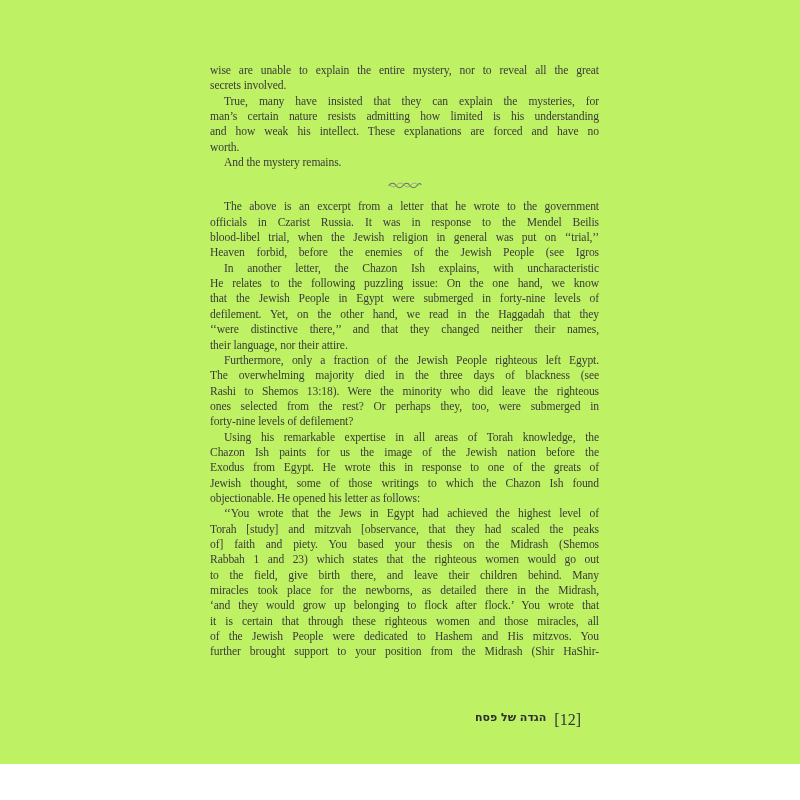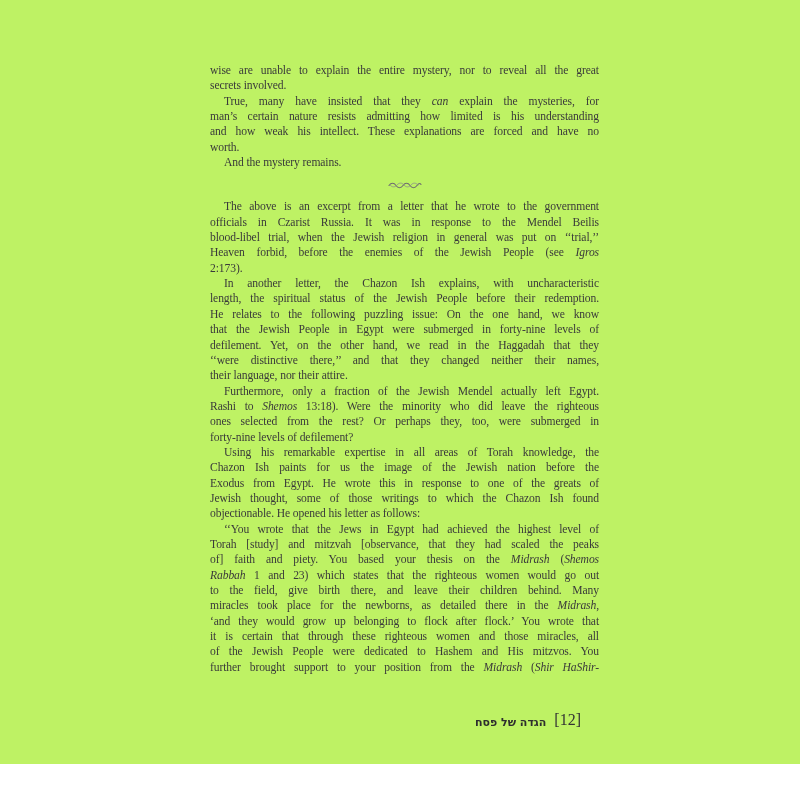--- a/index.html
+++ b/index.html
@@ -22,33 +22,33 @@
     line-height: 15.35px;
     letter-spacing: -0.1px;
   }
   .para { margin: 0; }
   .line {
     text-align: justify;
     text-align-last: left;
   }
   .line.jl { text-align-last: justify; }
   .para.indent .line:first-child { text-indent: 14px; }
-  .it { font-style: italic; }
+  .it { }
   .divider {
     height: 29px;
     display: flex;
     align-items: center;
     justify-content: center;
   }
   .footer {
     position: absolute;
     top: 711px;
     right: 227px;
     display: flex;
-    align-items: flex-end;
+    align-items: flex-start;
     gap: 8px;
   }
   .footer .heb {
     font-family: "DejaVu Sans", sans-serif;
     font-weight: bold;
     font-size: 11px;
     color: #2e2e2e;
     direction: rtl;
     unicode-bidi: isolate;
   }
@@ -81,33 +81,32 @@
     <svg width="34" height="10" viewBox="0 0 34 10" aria-hidden="true">
       <path d="M1 5.5 C3 2.5, 6 2.5, 8 5.5 S13 8.5, 15 5.5 S20 2.5, 22 5.5 S27 8.5, 29 5.5 S32.5 3.5, 33 4.5" fill="none" stroke="#6f6f6f" stroke-width="1.1" stroke-linecap="round"></path>
       <path d="M2 5 C4 7.5, 7 7.5, 9 5 S14 2.5, 16 5 S21 7.5, 23 5 S28 2.5, 30 5" fill="none" stroke="#8d8d8d" stroke-width="0.8" stroke-linecap="round"></path>
     </svg>
   </div>
 <div class="para indent">
         <div class="line jl"><span>The above is an excerpt from a letter that he wrote to the government</span></div>
         <div class="line jl"><span>officials in Czarist Russia. It was in response to the Mendel Beilis</span></div>
         <div class="line jl"><span>blood-libel trial, when the Jewish religion in general was put on ‘‘trial,’’</span></div>
         <div class="line jl"><span>Heaven forbid, before the enemies of the Jewish People (see </span><span class="it">Igros</span></div>
-        <div class="line"><span>2:173).</span></div>
       </div>
       <div class="para indent">
         <div class="line jl"><span>In another letter, the Chazon Ish explains, with uncharacteristic</span></div>
-        <div class="line jl"><span>length, the spiritual status of the Jewish People before their redemption.</span></div>
         <div class="line jl"><span>He relates to the following puzzling issue: On the one hand, we know</span></div>
         <div class="line jl"><span>that the Jewish People in Egypt were submerged in forty-nine levels of</span></div>
         <div class="line jl"><span>defilement. Yet, on the other hand, we read in the Haggadah that they</span></div>
         <div class="line jl"><span>‘‘were distinctive there,’’ and that they changed neither their names,</span></div>
         <div class="line"><span>their language, nor their attire.</span></div>
       </div>
       <div class="para indent">
-        <div class="line jl"><span>Furthermore, only a fraction of the Jewish Mendel actually left Egypt.</span></div>
+        <div class="line jl"><span>Furthermore, only a fraction of the Jewish People righteous left Egypt.</span></div>
+        <div class="line jl"><span>The overwhelming majority died in the three days of blackness (see</span></div>
         <div class="line jl"><span>Rashi to </span><span class="it">Shemos</span><span> 13:18). Were the minority who did leave the righteous</span></div>
         <div class="line jl"><span>ones selected from the rest? Or perhaps they, too, were submerged in</span></div>
         <div class="line"><span>forty-nine levels of defilement?</span></div>
       </div>
       <div class="para indent">
         <div class="line jl"><span>Using his remarkable expertise in all areas of Torah knowledge, the</span></div>
         <div class="line jl"><span>Chazon Ish paints for us the image of the Jewish nation before the</span></div>
         <div class="line jl"><span>Exodus from Egypt. He wrote this in response to one of the greats of</span></div>
         <div class="line jl"><span>Jewish thought, some of those writings to which the Chazon Ish found</span></div>
         <div class="line"><span>objectionable. He opened his letter as follows:</span></div>

